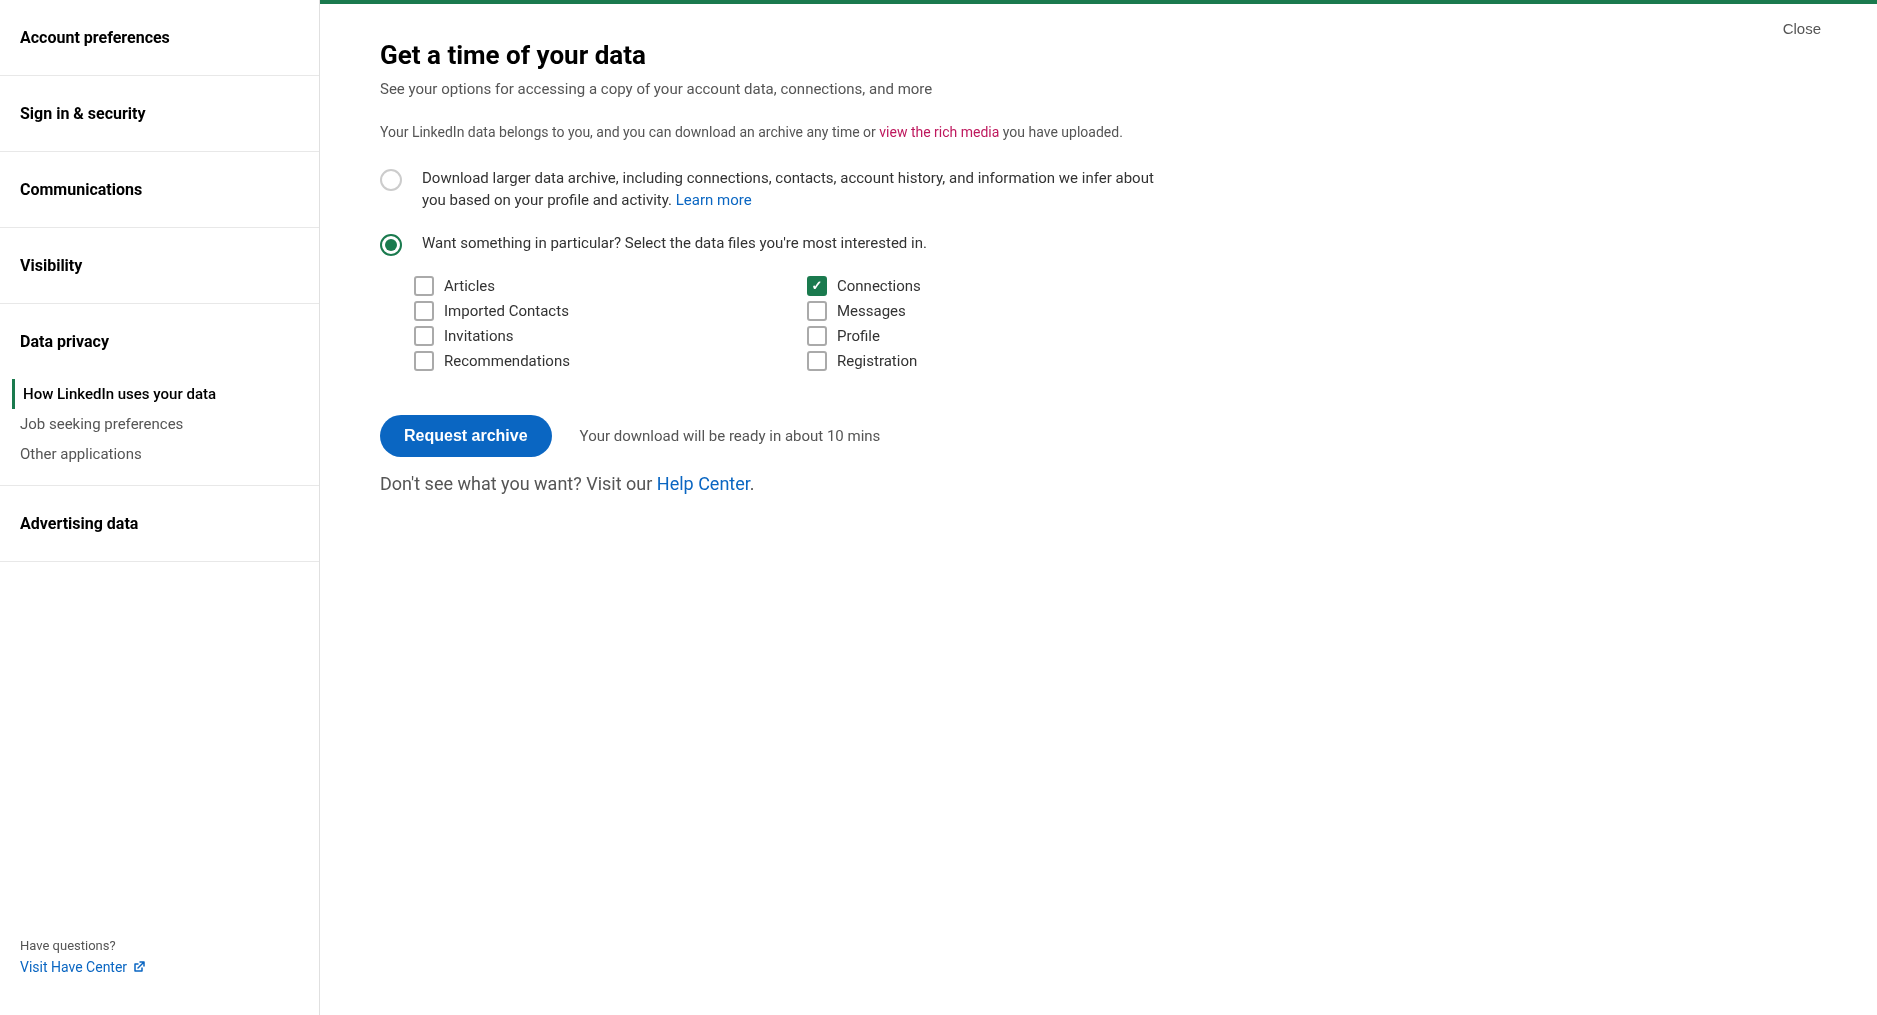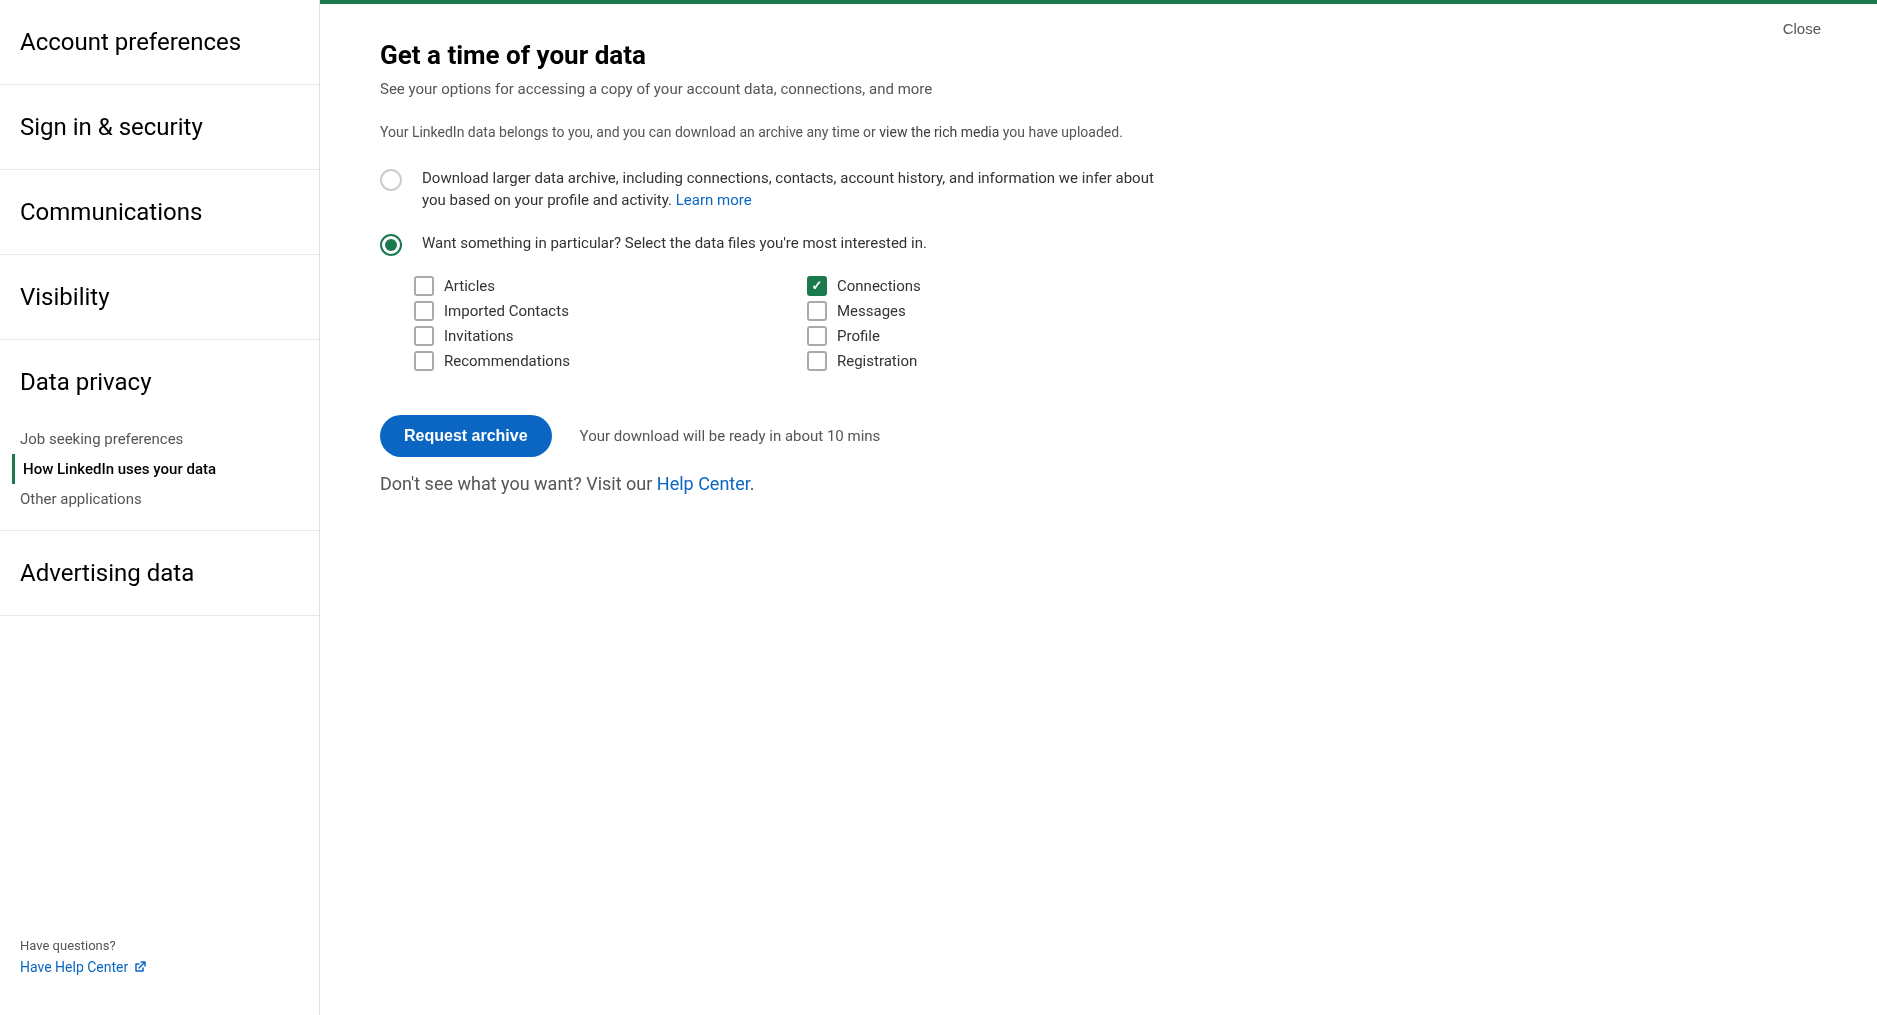--- a/index.html
+++ b/index.html
@@ -21,22 +21,22 @@
       padding-bottom: 20px;
     }
 
     .sidebar-section {
       border-bottom: 1px solid #e8e8e8;
     }
 
     .sidebar-main-item {
       display: block;
       padding: 28px 20px;
-      font-size: 24px;
-      font-weight: 400;
+      font-size: 16px;
+      font-weight: 700;
       color: #000;
       text-decoration: none;
       cursor: pointer;
     }
 
     .sidebar-sub-section {
       padding: 0 20px 16px 20px;
     }
 
     .sidebar-sub-item {
@@ -122,21 +122,21 @@
     }
 
     .info-text {
       font-size: 14px;
       color: #555;
       margin-bottom: 24px;
       line-height: 1.6;
     }
 
     .info-text a {
-      color: #404040;
+      color: #be185d;
       text-decoration: none;
     }
 
     
     .radio-option {
       display: flex;
       align-items: flex-start;
       gap: 20px;
       margin-bottom: 20px;
     }
@@ -283,34 +283,34 @@
     <span class="sidebar-main-item">Communications</span>
   </div>
 
   <div class="sidebar-section">
     <span class="sidebar-main-item">Visibility</span>
   </div>
 
   <div class="sidebar-section">
     <span class="sidebar-main-item">Data privacy</span>
     <div class="sidebar-sub-section">
+      <span class="sidebar-sub-item active">How LinkedIn uses your data</span>
       <span class="sidebar-sub-item">Job seeking preferences</span>
-      <span class="sidebar-sub-item active">How LinkedIn uses your data</span>
       <span class="sidebar-sub-item">Other applications</span>
     </div>
   </div>
 
   <div class="sidebar-section">
     <span class="sidebar-main-item">Advertising data</span>
   </div>
 
   <div class="sidebar-footer">
     <p class="sidebar-footer-question">Have questions?</p>
     <a class="sidebar-footer-link">
-      <span>Have Help Center</span>
+      <span>Visit Have Center</span>
       <svg class="ext-icon" viewBox="0 0 12 12" fill="none" xmlns="http://www.w3.org/2000/svg">
         <path d="M7 1h4v4M11 1L5 7M2 3h3M2 3v7h7V7" stroke="#0a66c2" stroke-width="1.5" stroke-linecap="round" stroke-linejoin="round"></path>
       </svg>
     </a>
   </div>
 </nav>
 
 <main class="main-content">
   <div class="top-bar"></div>
 

